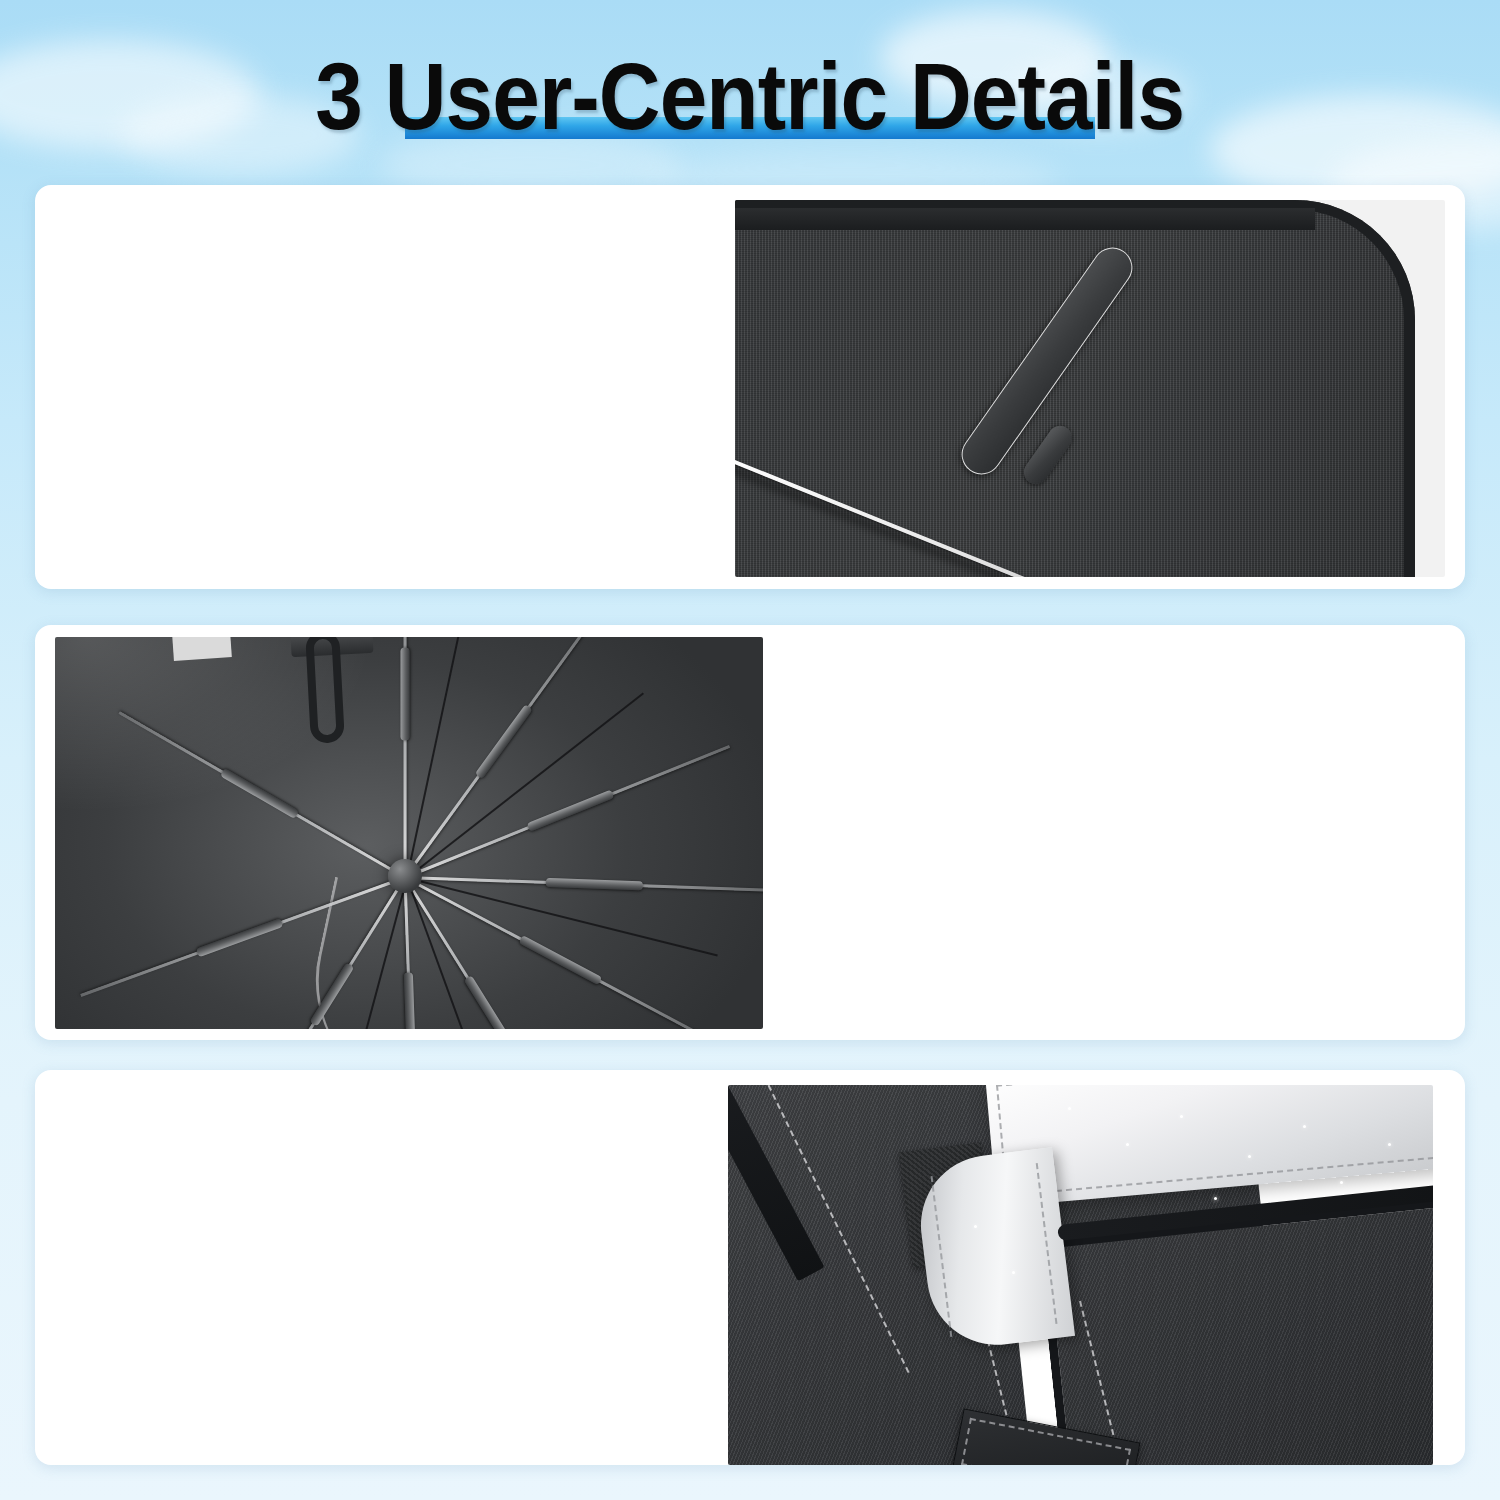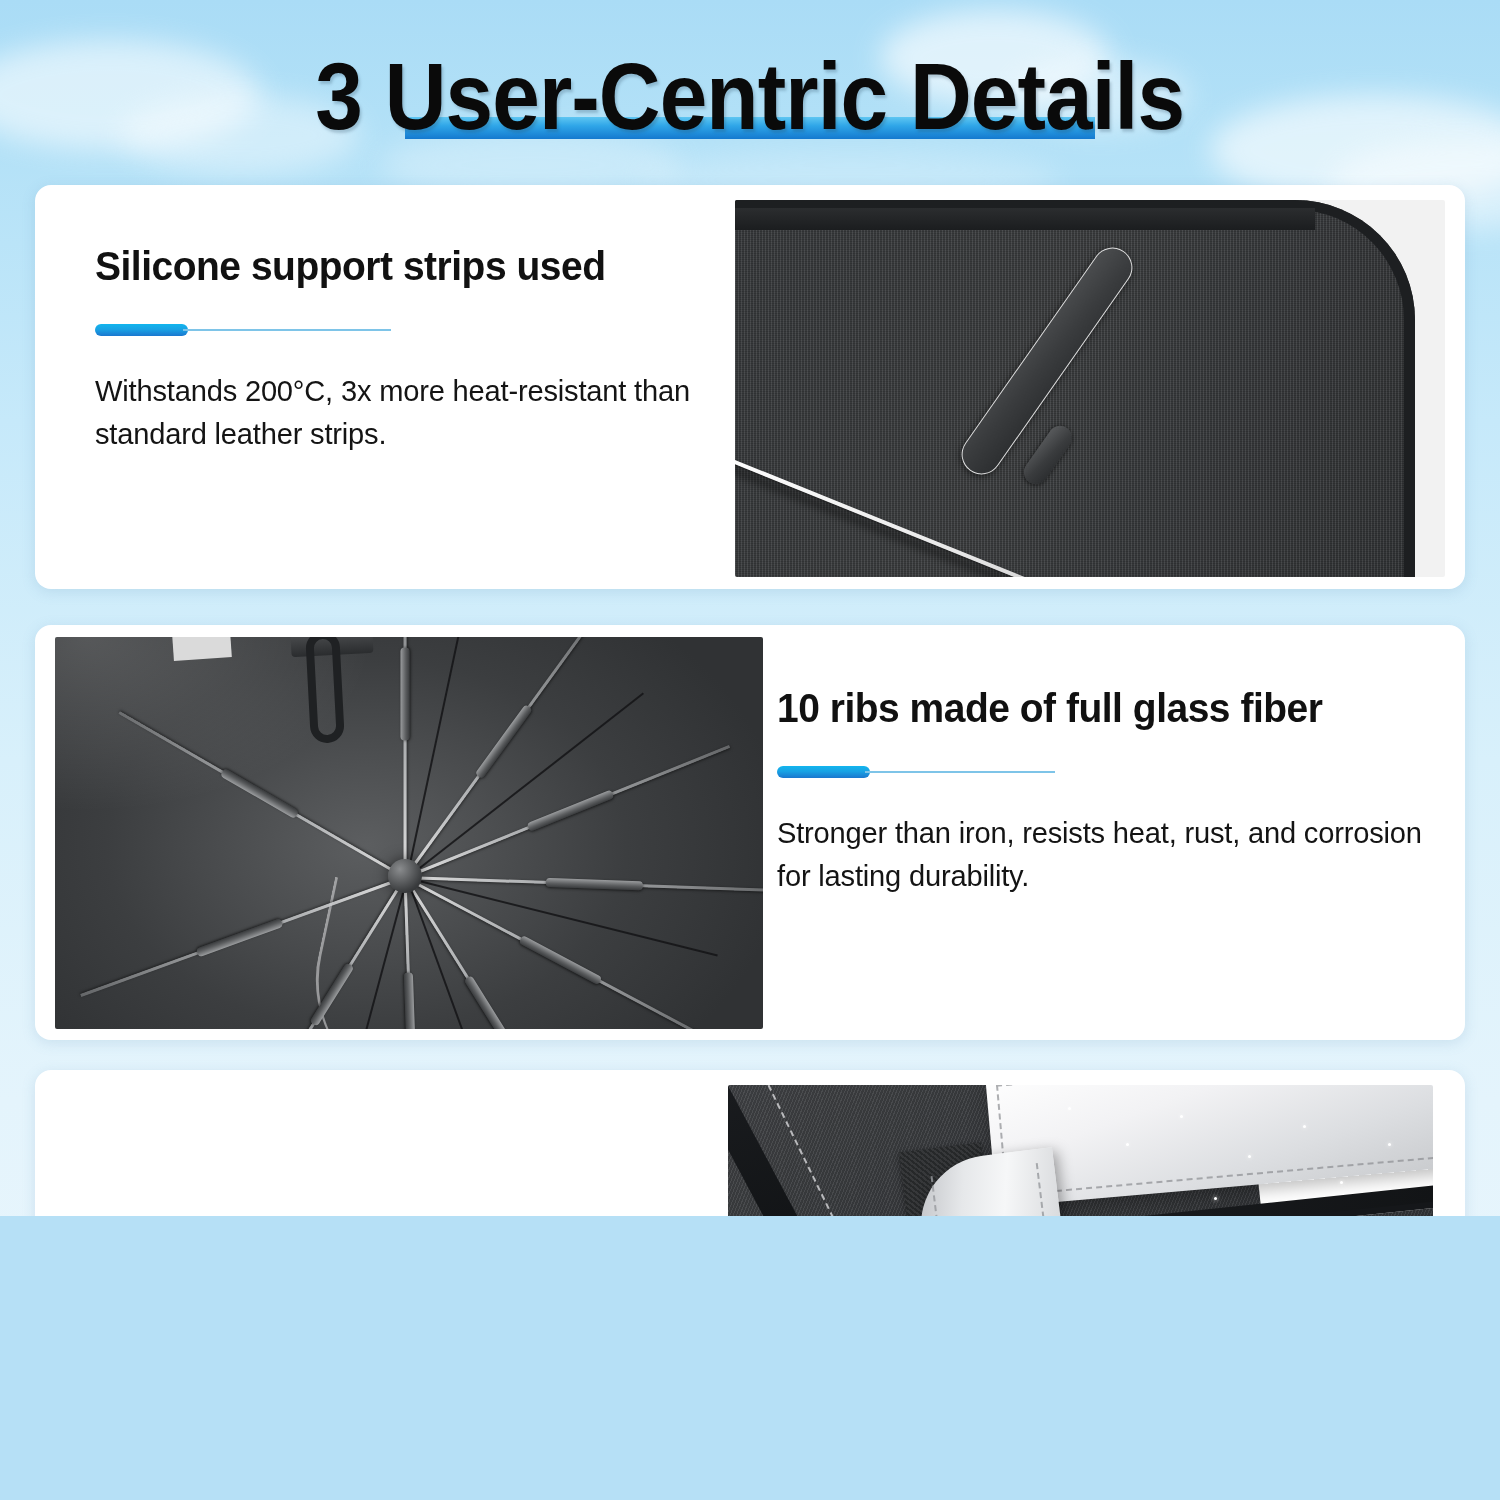--- a/index.html
+++ b/index.html
@@ -7,21 +7,21 @@
   body {
     font-family:"Liberation Sans", sans-serif;
     background:#b6e0f6;
     overflow:hidden;
     position:relative;
   }
 
   
   #page {
     position:absolute; inset:0;
-    width:1500px; height:1216px;
+    width:1500px; height:1500px;
     background:linear-gradient(to bottom,
         #aadcf6 0px,
         #b3e1f7 140px,
         #c6e9fa 420px,
         #d8f0fb 760px,
         #e4f4fc 1100px,
         #eaf6fd 1500px);
     overflow:hidden;
   }
   .cloud {
@@ -403,28 +403,20 @@
       <div class="p1-bg"></div>
       <div class="p1-panel"></div>
       <div class="p1-edge"></div>
       <div class="p1-topband"></div>
       <div class="p1-ribshadow"></div>
       <div class="p1-rib"></div>
       <div class="p1-strip"></div>
       <div class="p1-tab"></div>
     </div>
 
-    <div class="card-text">
-      <div class="heading">Silicone support strips used</div>
-      <div class="divider">
-        <div class="seg"></div>
-        <div class="rail"></div>
-      </div>
-      <div class="body-text">Withstands 200°C, 3x more heat-resistant than standard leather strips.</div>
-    </div>
   </div>
 
   <div class="card" id="card-2">
 
     <div class="photo" id="photo-2">
       <div class="p2-bg"></div>
       <div class="p2-sheen"></div>
 
       <div class="p2-tag"></div>
       <div class="p2-handle-cap"></div>
@@ -444,28 +436,20 @@
 
       <div class="rib-dark" style="width:340px; transform:rotate(-78deg);"></div>
       <div class="rib-dark" style="width:300px; transform:rotate(-38deg);"></div>
       <div class="rib-dark" style="width:320px; transform:rotate(14deg);"></div>
       <div class="rib-dark" style="width:290px; transform:rotate(70deg);"></div>
       <div class="rib-dark" style="width:300px; transform:rotate(105deg);"></div>
 
       <div class="p2-hub"></div>
     </div>
 
-    <div class="card-text">
-      <div class="heading">10 ribs made of full glass fiber</div>
-      <div class="divider">
-        <div class="seg"></div>
-        <div class="rail"></div>
-      </div>
-      <div class="body-text">Stronger than iron, resists heat, rust, and corrosion for lasting durability.</div>
-    </div>
   </div>
 
   <div class="card" id="card-3">
 
     <div class="photo" id="photo-3">
       <div class="p3-bg"></div>
       <div class="p3-panelL"></div>
       <div class="p3-gap"></div>
       <div class="p3-panelR"></div>
 

